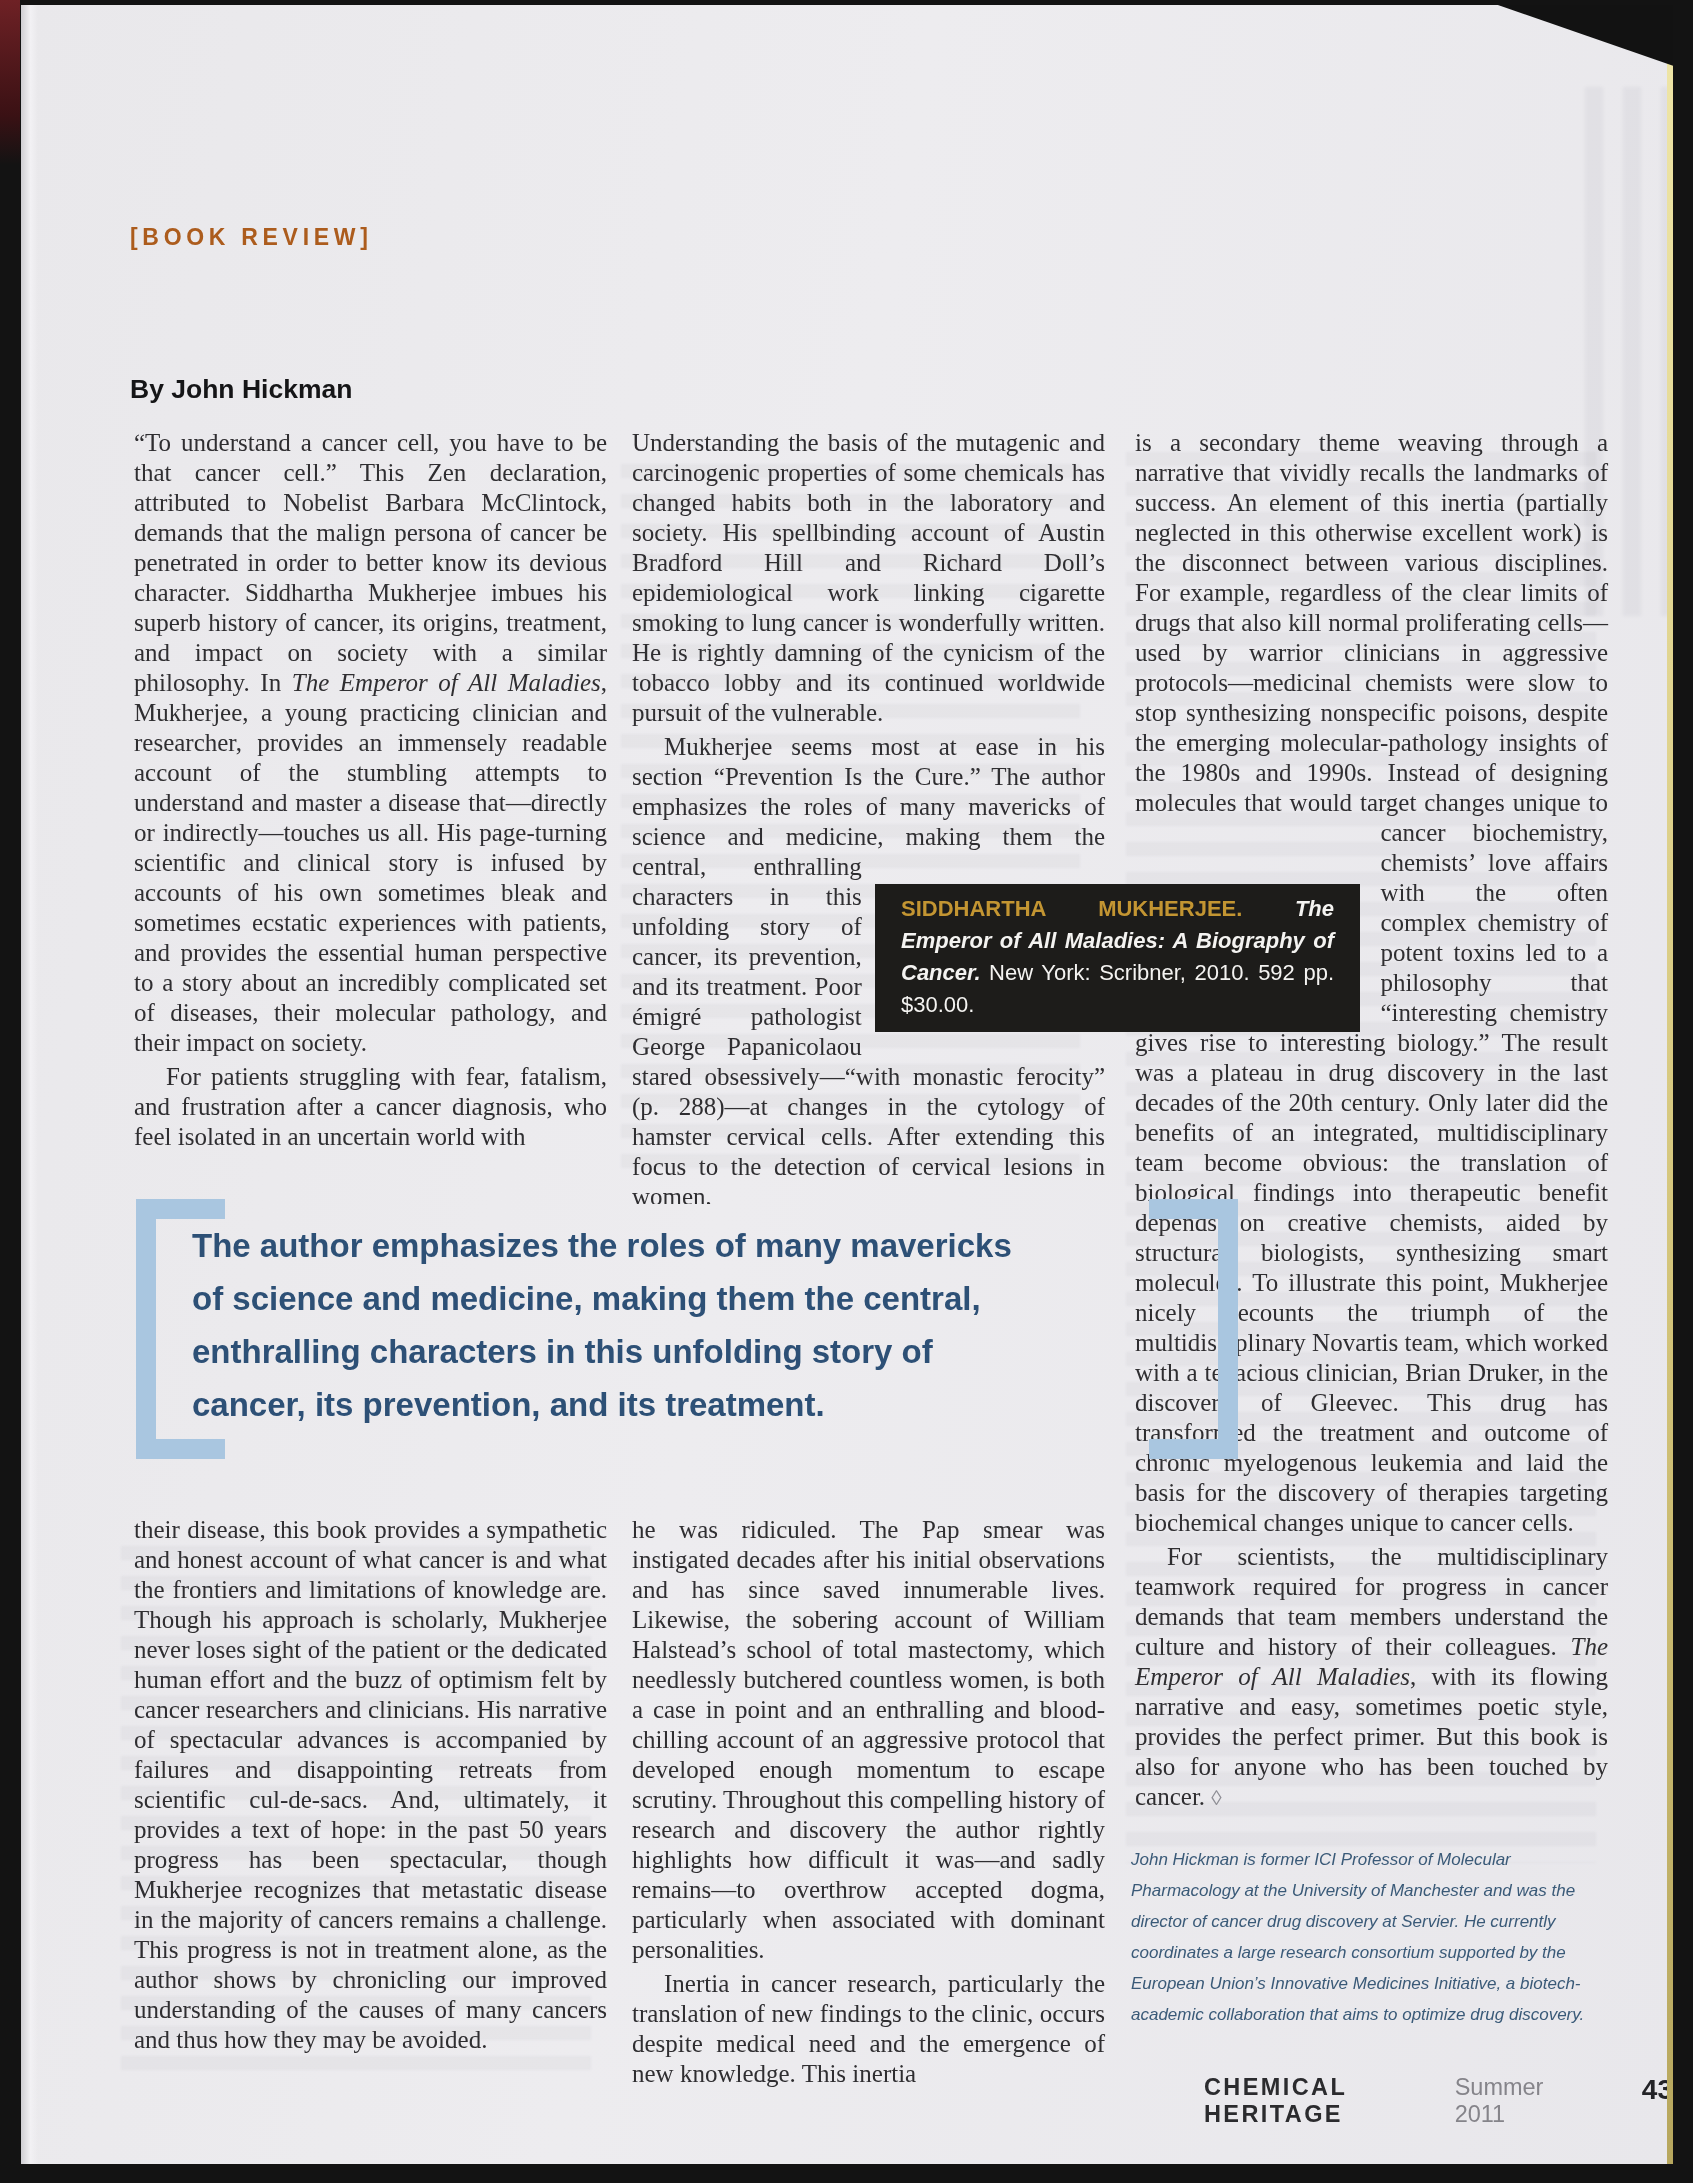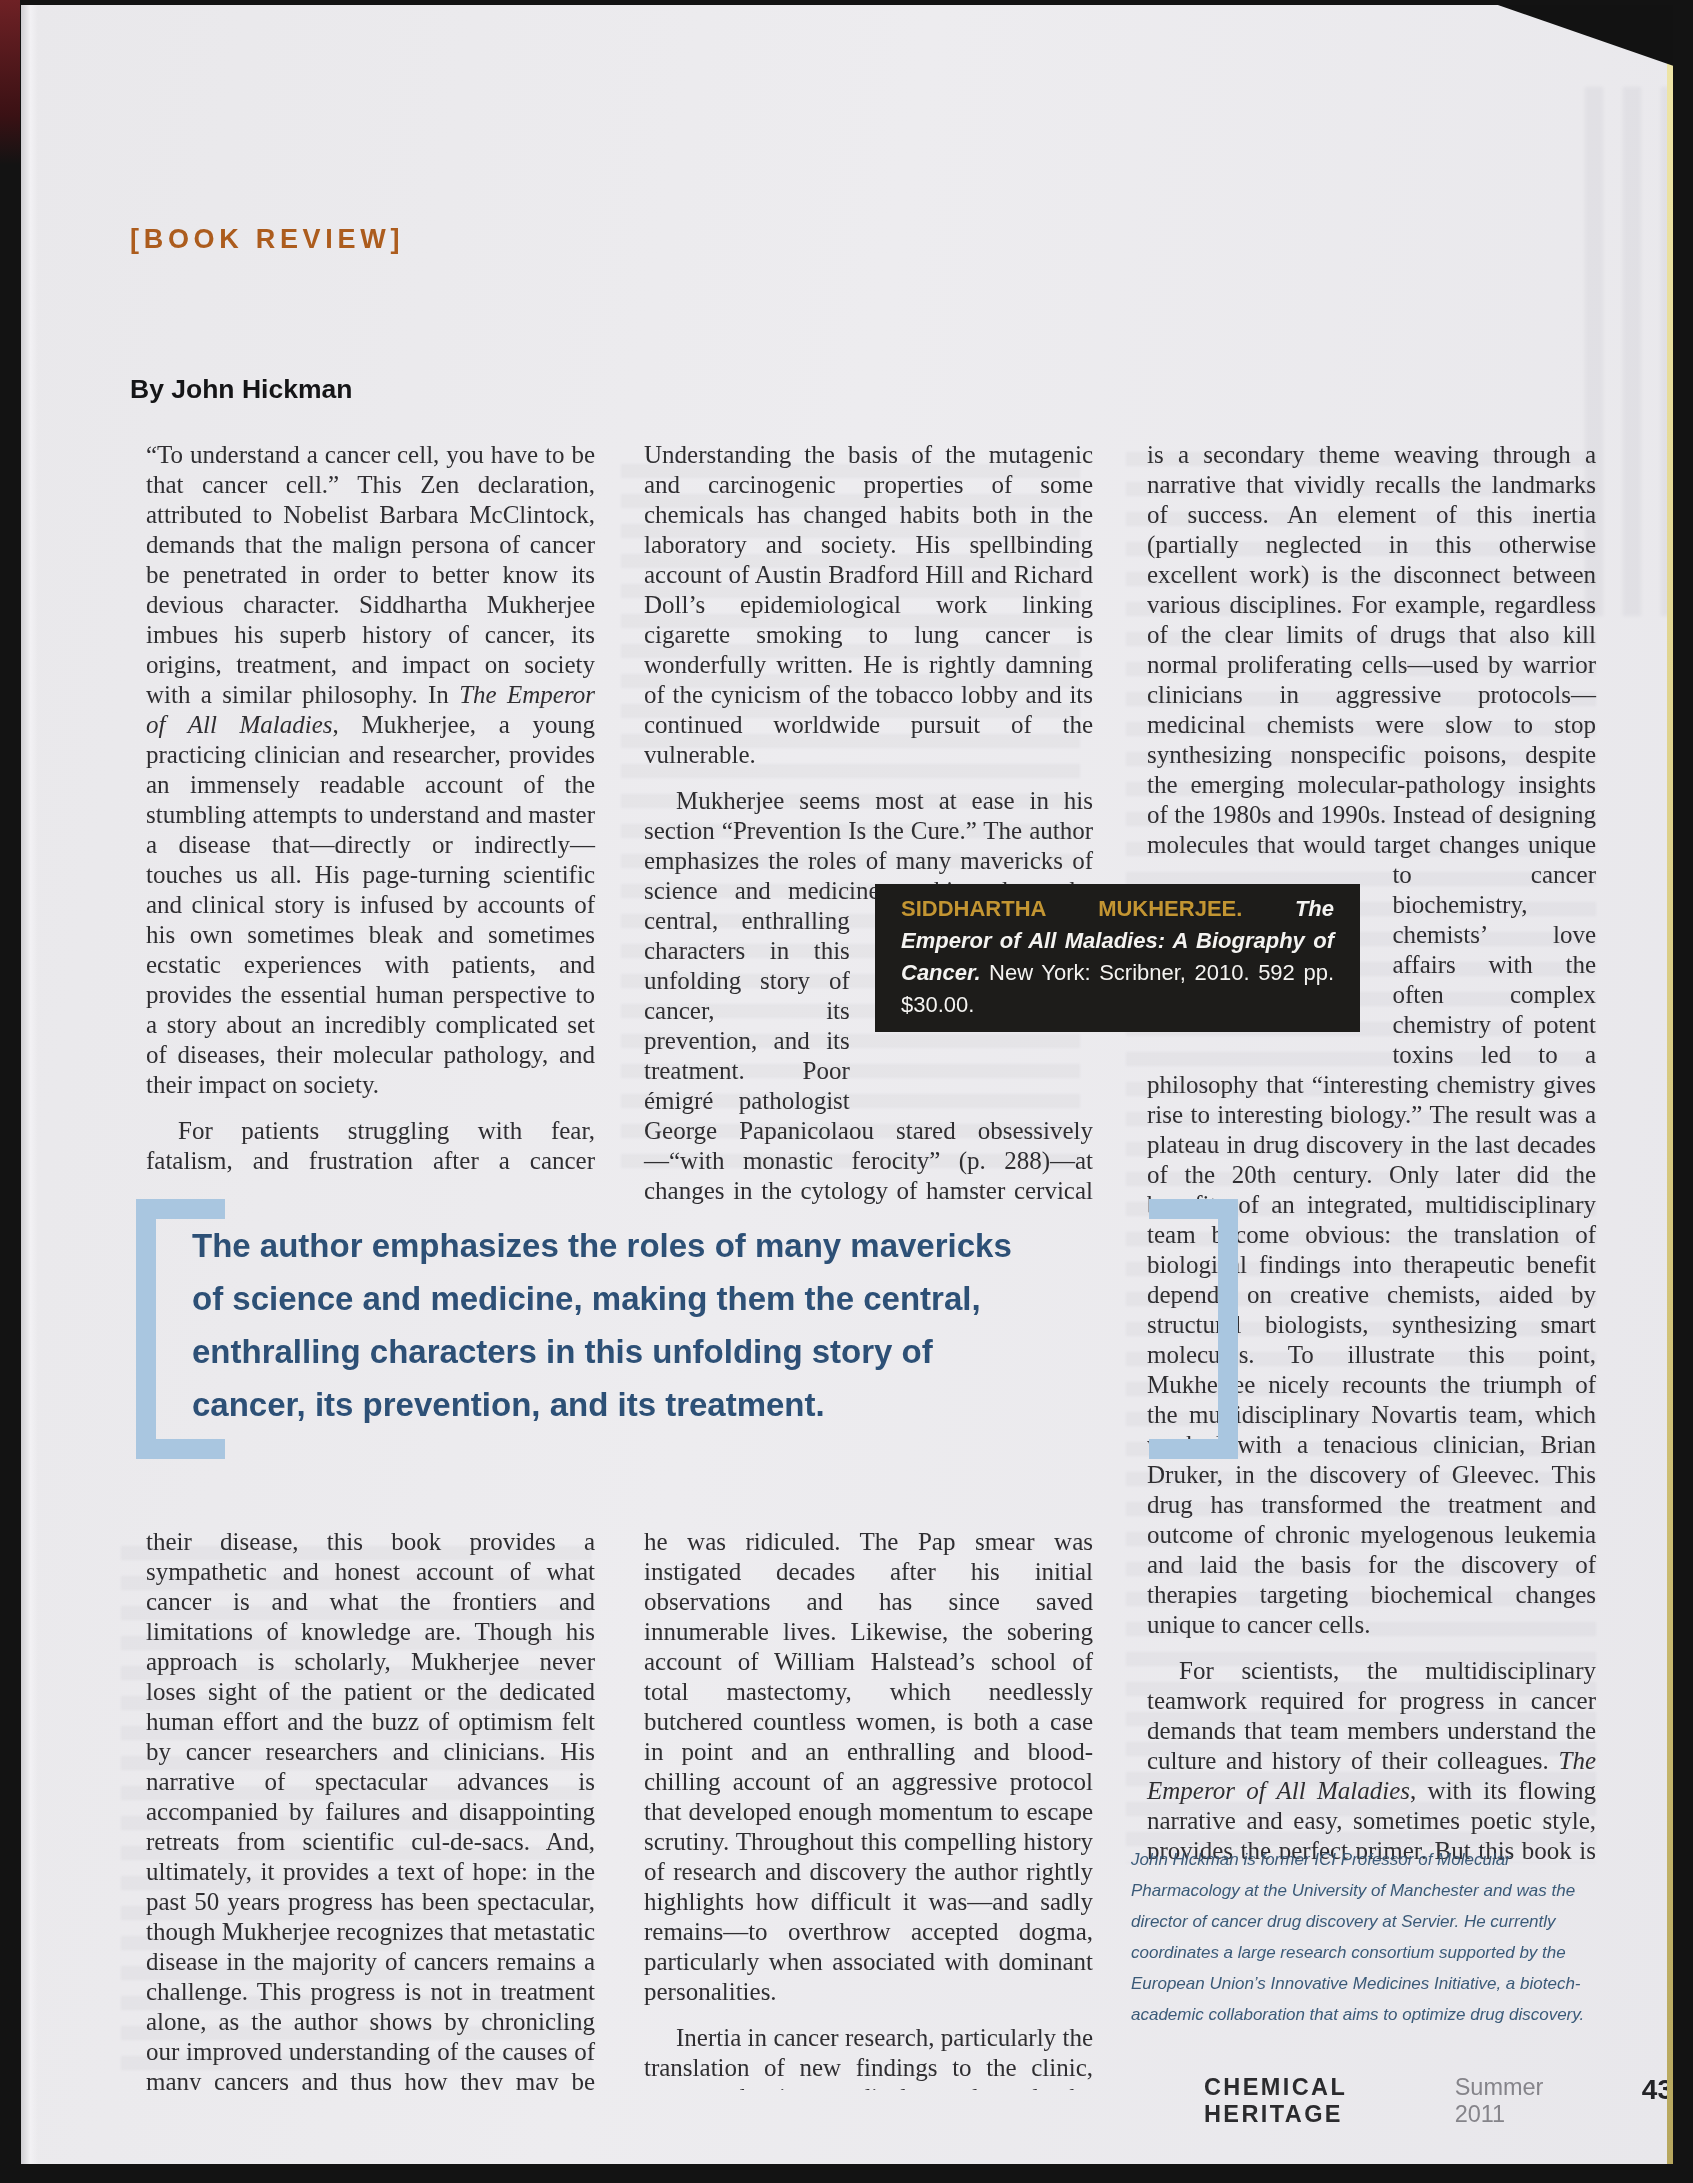--- a/index.html
+++ b/index.html
@@ -23,32 +23,32 @@
     background:linear-gradient(180deg,#6e2125,#3a1114 70%, rgba(19,19,19,0)); }
 
   
   .ghost { position:absolute; pointer-events:none; filter:blur(1.2px);
     background:repeating-linear-gradient(180deg, rgba(110,110,128,0.055) 0 14px, rgba(0,0,0,0) 14px 30px); }
   .ghost-v { position:absolute; pointer-events:none; filter:blur(1.8px);
     background:repeating-linear-gradient(90deg, rgba(110,110,128,0.07) 0 17.6px, rgba(0,0,0,0) 17.6px 38px); }
 
   
   .eyebrow { position:absolute; left:109px; top:219px;
-    font-size:27px; font-weight:700; letter-spacing:4.7px; color:#ac5c1d; }
+    font-size:23px; font-weight:700; letter-spacing:4.7px; color:#ac5c1d; }
   .title { position:absolute; left:105px; top:258px;
     font-family:"Liberation Serif", serif; font-weight:400;
     font-size:66px; color:#29262a; }
   .byline { position:absolute; left:109px; top:369px;
     font-size:26.5px; font-weight:700; color:#151517;text-align:right; }
 
   
   .col { position:absolute; width:481px;
     font-family:"Liberation Serif", serif; font-size:25px; line-height:30px;
     color:#2f2e31; text-align:justify; overflow:hidden; }
-  .col p { margin:16px; }
+  .col p { margin:4px; }
   .col p.indent { text-indent:32px; }
   .it { font-style:italic; }
   .spacer-r { float:right; width:235px; height:189px; margin-left:8.2px; }
   .spacer-l { float:left;  width:236px; height:189px; margin-right:9.4px; }
   .end-mark { color:#8f8f96; font-family:"Liberation Sans", sans-serif; font-size:21px; }
 
   #col1-top   { left:109px;  top:419px;  height:751px; }
   #col2-top   { left:607px; top:419px;  height:780px; }
   #col3-main  { left:1110px; top:419px;  height:1435px; }
   #col1-low   { left:109px;  top:1506px; height:579px; }

